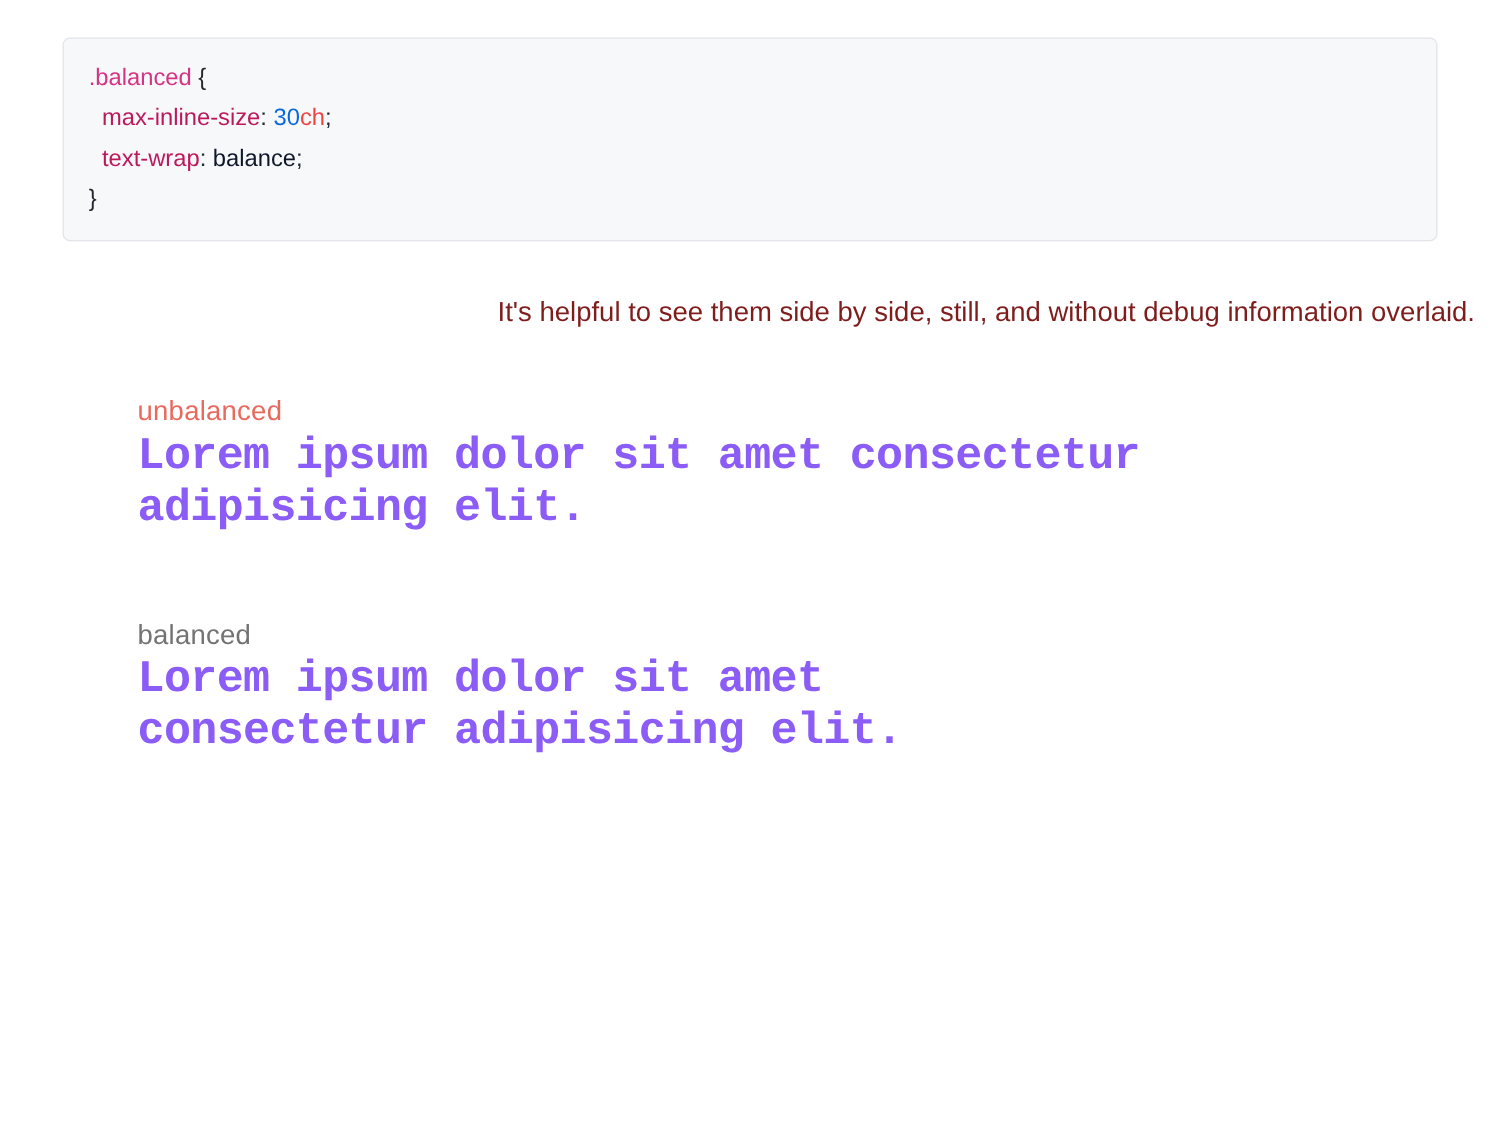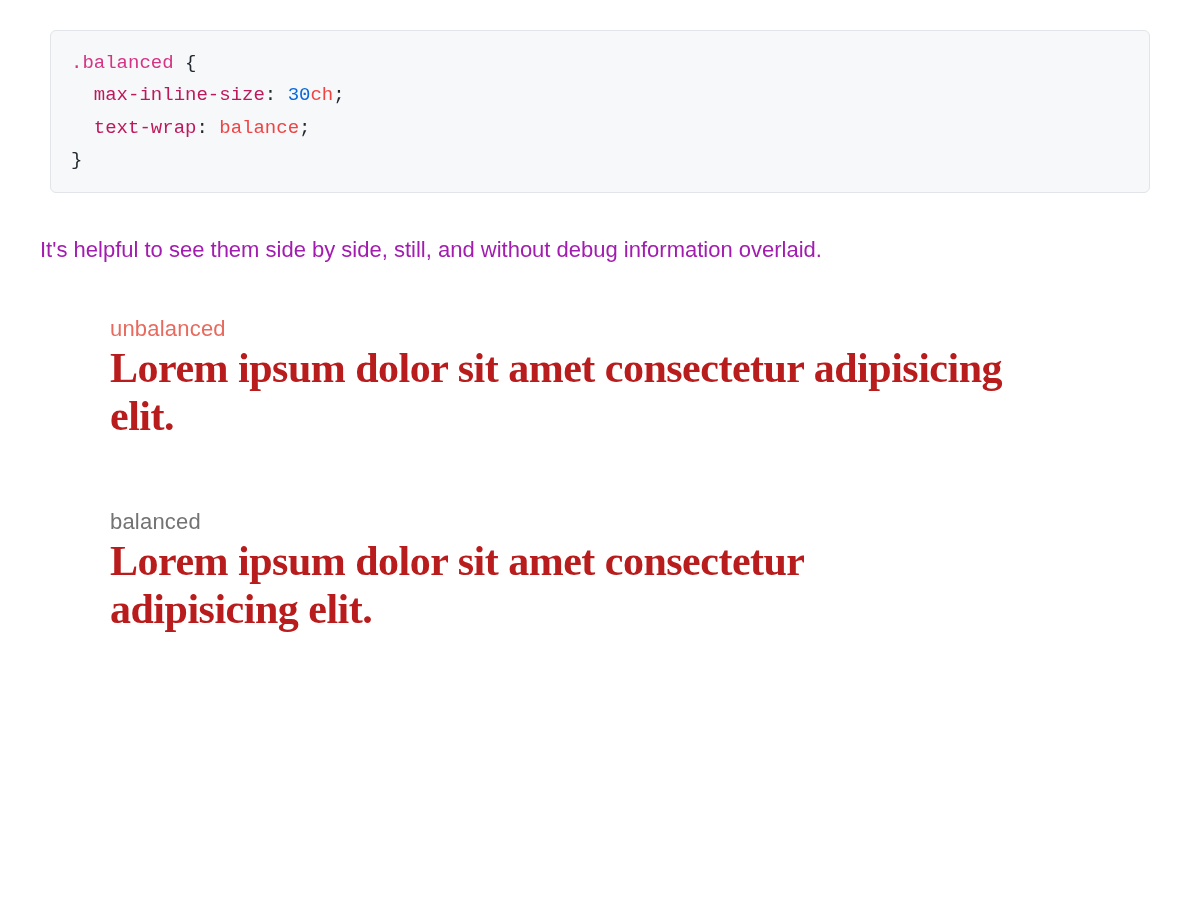--- a/index.html
+++ b/index.html
@@ -12,67 +12,68 @@
     background: #ffffff;
     color: #202124;
     width: 1200px;
     padding: 20px 20px 40px 20px;
   }
   .code-block {
     background: #f6f8fa;
     border: 1px solid #e1e4e8;
     border-radius: 6px;
     padding: 16px 20px;
-    font-family: Liberation Mono, monospace;
+    font-family: Liberation Sans, sans-serif;
     font-size: 19px;
     line-height: 1.7;
     margin: 10px 30px 30px 30px;
     color: #24292f;
   }
   .code-line {
     white-space: pre;
   }
   .tok-selector { color: #d63384; }
   .tok-brace    { color: #24292f; }
   .tok-prop     { color: #be185d; }
   .tok-punct    { color: #24292f; }
   .tok-num      { color: #0969da; }
   .tok-unit     { color: #ef4444; }
-  .tok-val      { color: #ef4444; }
+  .tok-val      { color: #0f172a; }
 
   .prose {
     font-size: 22px;
     line-height: 1.5;
     margin: 40px 0 50px 20px;
-    color: #a21caf;
+    color: #7f1d1d;
+    text-align: right;
   }
 
   .examples {
     margin-left: 90px;
     margin-top: 4px;
   }
   .example {
     margin-bottom: 68px;
   }
   .example-label {
     font-size: 22px;
     margin-bottom: 2px;
     font-weight: 400;
     letter-spacing: 0.2px;
   }
   .label-unbalanced { color: #e86a5e; }
   .label-balanced   { color: #737373; }
 
   .heading-sample {
-    font-size: 42px;
+    font-size: 36px;
     font-weight: 700;
     line-height: 1.15;
     letter-spacing: -0.5px;
-    color: #b91c1c;
-    font-family: Liberation Serif, serif;
+    color: #8b5cf6;
+    font-family: Liberation Mono, monospace;
   }
   .heading-sample.unbalanced {
     max-width: 920px;
   }
   .heading-sample.balanced {
     max-width: 700px;
   }
 </style>
 </head>
 <body>

